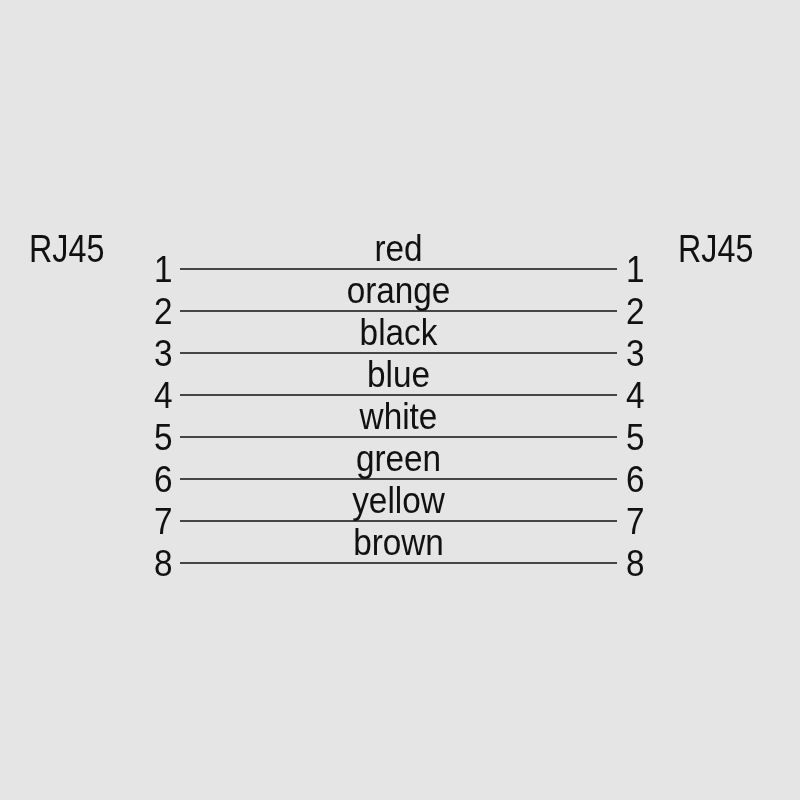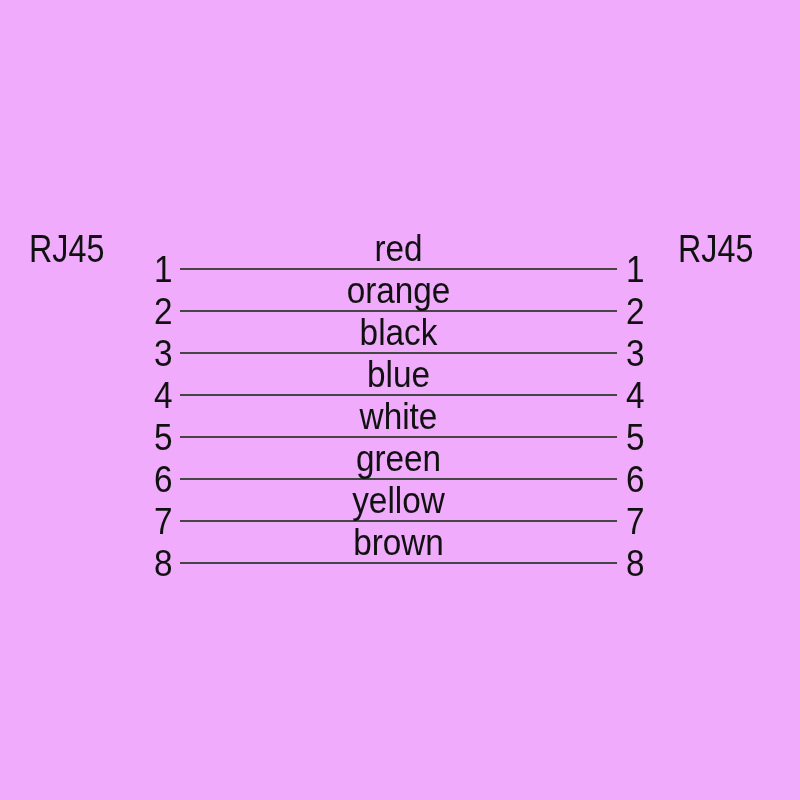--- a/index.html
+++ b/index.html
@@ -7,21 +7,21 @@
     width: 800px;
     height: 800px;
     background: #ffffff;
     font-family: "Liberation Sans", sans-serif;
     overflow: hidden;
   }
   .diagram {
     position: relative;
     width: 800px;
     height: 800px;
-    background: #f0abfc;
+    background: #e5e5e5;
   }
   .connector {
     position: absolute;
     top: 230px;
     font-size: 38px;
     line-height: 1;
     color: #111111;
     white-space: nowrap;
     transform: scaleX(0.85);
   }

